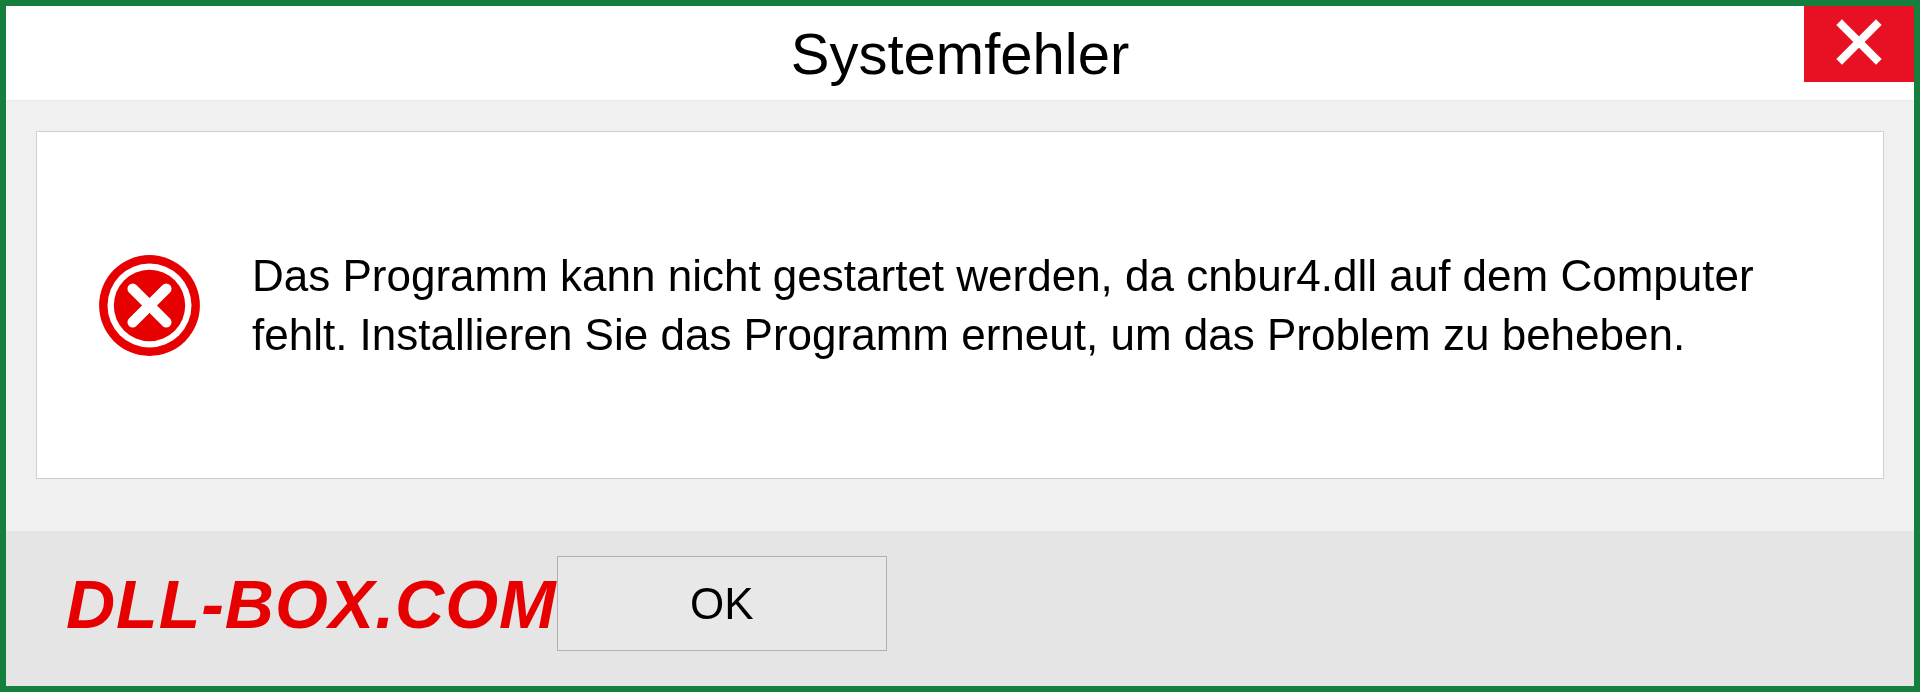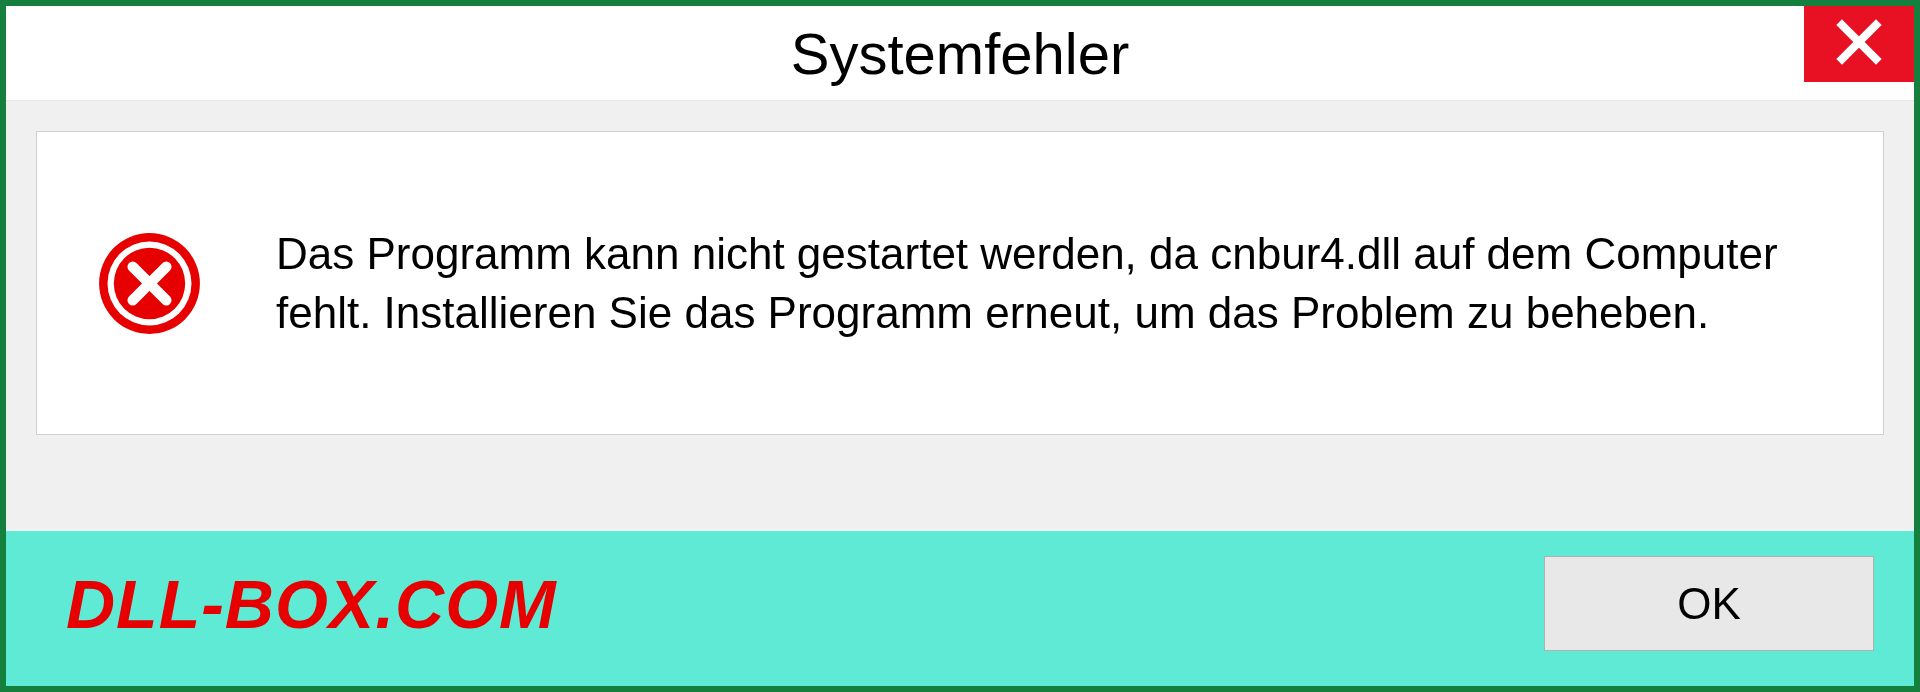--- a/index.html
+++ b/index.html
@@ -53,43 +53,42 @@
       height: 50px;
     }
     .content-area {
       flex: 1;
       padding: 30px 30px 0 30px;
       background: #f0f0f0;
     }
     .message-box {
       background: #ffffff;
       border: 1px solid #d0d0d0;
-      height: 304px;
+      height: 348px;
       display: flex;
       align-items: center;
       padding: 0 60px;
-      gap: 74px;
+      gap: 50px;
     }
     .error-icon {
       flex-shrink: 0;
       width: 105px;
       height: 105px;
     }
     .message-text {
       font-size: 44px;
       line-height: 1.35;
       color: #000000;
       font-weight: 400;
     }
     .footer {
-      background: #5eead4;
+      background: #e5e5e5;
       height: 155px;
       display: flex;
       align-items: center;
-      justify-content: space-between;
       padding: 0 40px 10px 60px;
     }
     .watermark {
       font-family: Arial, sans-serif;
       font-size: 68px;
       font-weight: 900;
       font-style: italic;
       color: #e60000;
       letter-spacing: 1px;
     }

